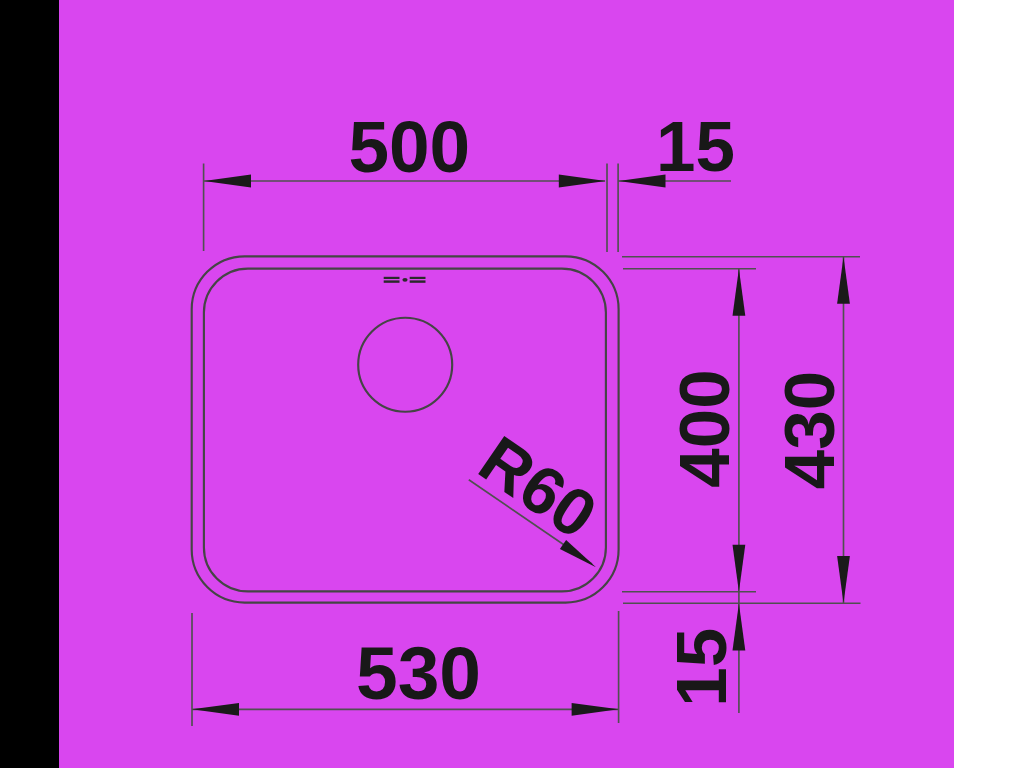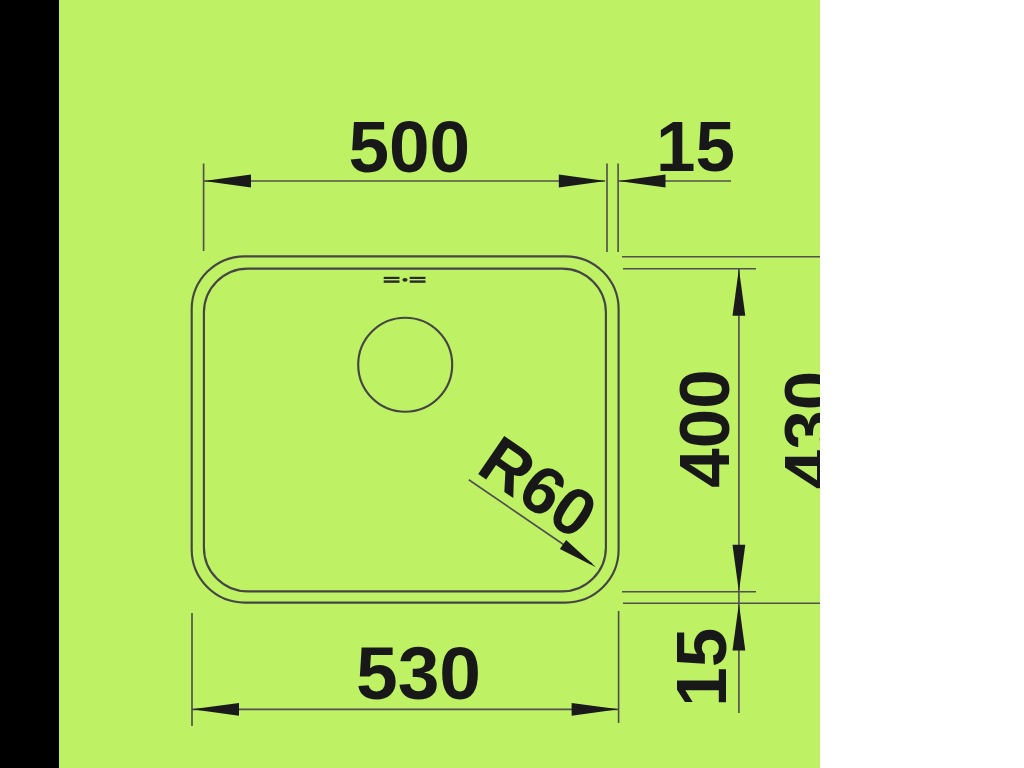--- a/index.html
+++ b/index.html
@@ -1,16 +1,16 @@
 <!DOCTYPE html>
 <html><head>
 <meta charset="utf-8">
 <style>
   html,body{margin:0;padding:0;background:#ffffff;}
-  .page{width:820px;height:768px;position:relative;overflow:hidden;background:#bef264;}
+  .page{width:954px;height:768px;position:relative;overflow:hidden;background:#d946ef;}
   svg{position:absolute;top:0;left:0;filter:blur(0.65px);}
   text{font-family:"Liberation Sans",sans-serif;font-weight:bold;fill:#181818;}
 </style>
 </head>
 <body>
 <div class="page">
 <svg width="1024" height="768" viewBox="0 0 1024 768">
   <rect x="-3" y="-3" width="62" height="774" fill="#000000"></rect>
   <rect x="965" y="-3" width="62" height="774" fill="#000000"></rect>
   <g stroke="#454545" stroke-width="2.15" fill="none">

